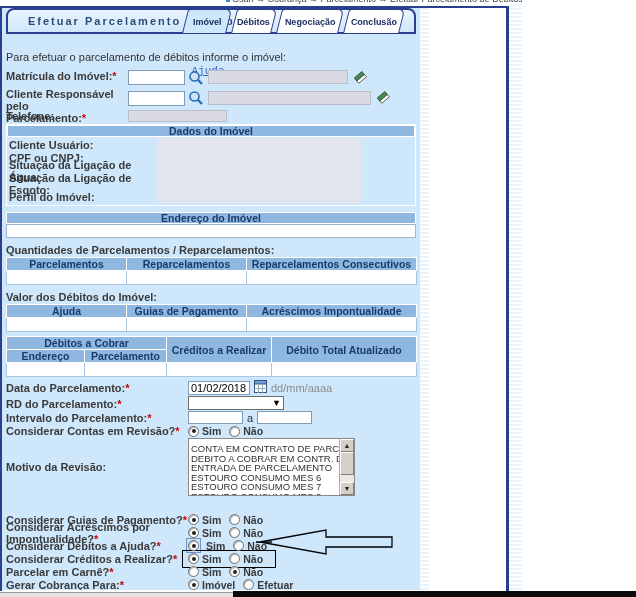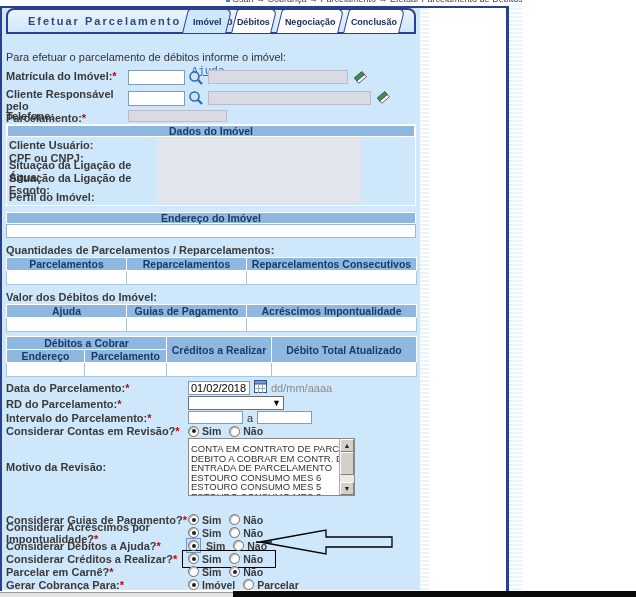--- a/index.html
+++ b/index.html
@@ -327,21 +327,21 @@
     </div>
 
     <div class="motivo-row">
       <div class="lcol-c lbl">Motivo da Revisão:</div>
       <div class="listbox">
         <div class="list-items">
           <div class="li">CONTA EM CONTRATO DE PARCELAMENTO</div>
           <div class="li">DEBITO A COBRAR EM CONTR. DE PARC.</div>
           <div class="li">ENTRADA DE PARCELAMENTO</div>
           <div class="li">ESTOURO CONSUMO MES 6</div>
-          <div class="li">ESTOURO CONSUMO MES 5</div>
+          <div class="li">ESTOURO CONSUMO MES 7</div>
           <div class="li">ESTOURO CONSUMO MES 3</div>
         </div>
         <div class="sb">
           <div class="sb-btn">▲</div>
           <div class="sb-thumb"></div>
           <div class="sb-track"></div>
           <div class="sb-btn">▼</div>
         </div>
       </div>
     </div>
@@ -388,21 +388,21 @@
         <span class="opt">Sim</span>
       <span class="rb on"></span>
         <span class="opt">Não</span>
     </div>
 
     <div class="frow qrow" style="align-items:center">
       <div class="lcol-c lbl"><span>Gerar Cobrança Para:</span><span class="req">*</span></div>
       <span class="rb on"></span>
         <span class="opt">Imóvel</span>
       <span class="rb"></span>
-        <span class="opt">Parcelar</span>
+        <span class="opt">Efetuar</span>
     </div>
 
     <div class="note-row">
       <span class="req">*</span> <span>Campo Obrigatório</span>
     </div>
 
   </div>
 
   <div class="arrow-anno">
     <svg width="140" height="30">

